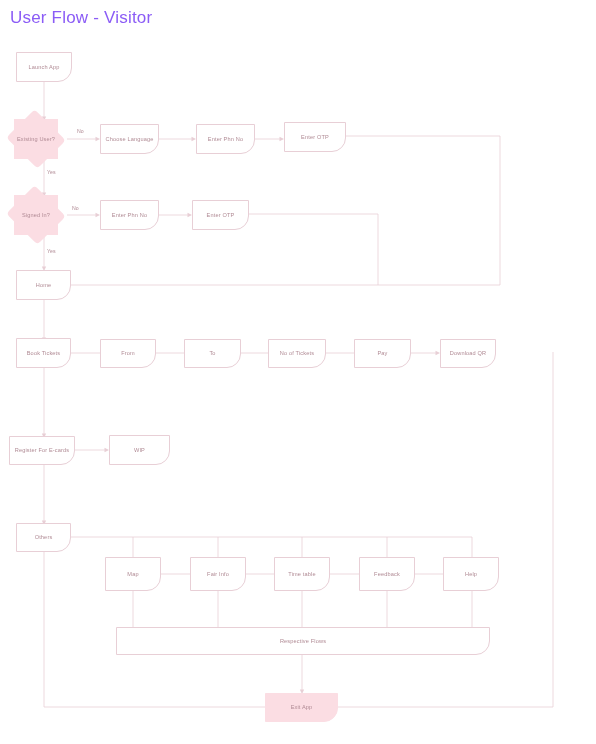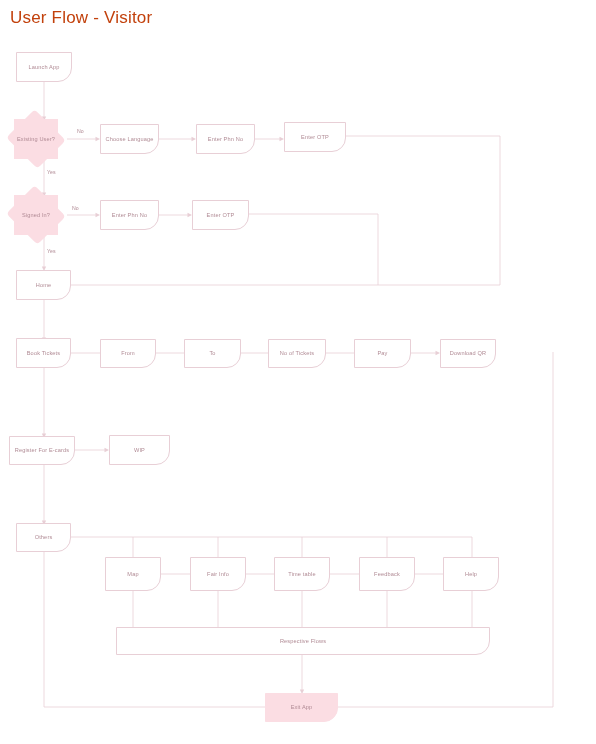--- a/index.html
+++ b/index.html
@@ -20,21 +20,21 @@
     height: 744px;
     background: #ffffff;
   }
   #title {
     position: absolute;
     left: 10px;
     top: 8px;
     font-size: 17px;
     font-weight: 300;
     letter-spacing: 0.2px;
-    color: #c2410c;
+    color: #8b5cf6;
     font-family: "Liberation Sans", sans-serif;
     white-space: nowrap;
   }
   svg#wires {
     position: absolute;
     left: 0;
     top: 0;
     width: 596px;
     height: 744px;
     pointer-events: none;

